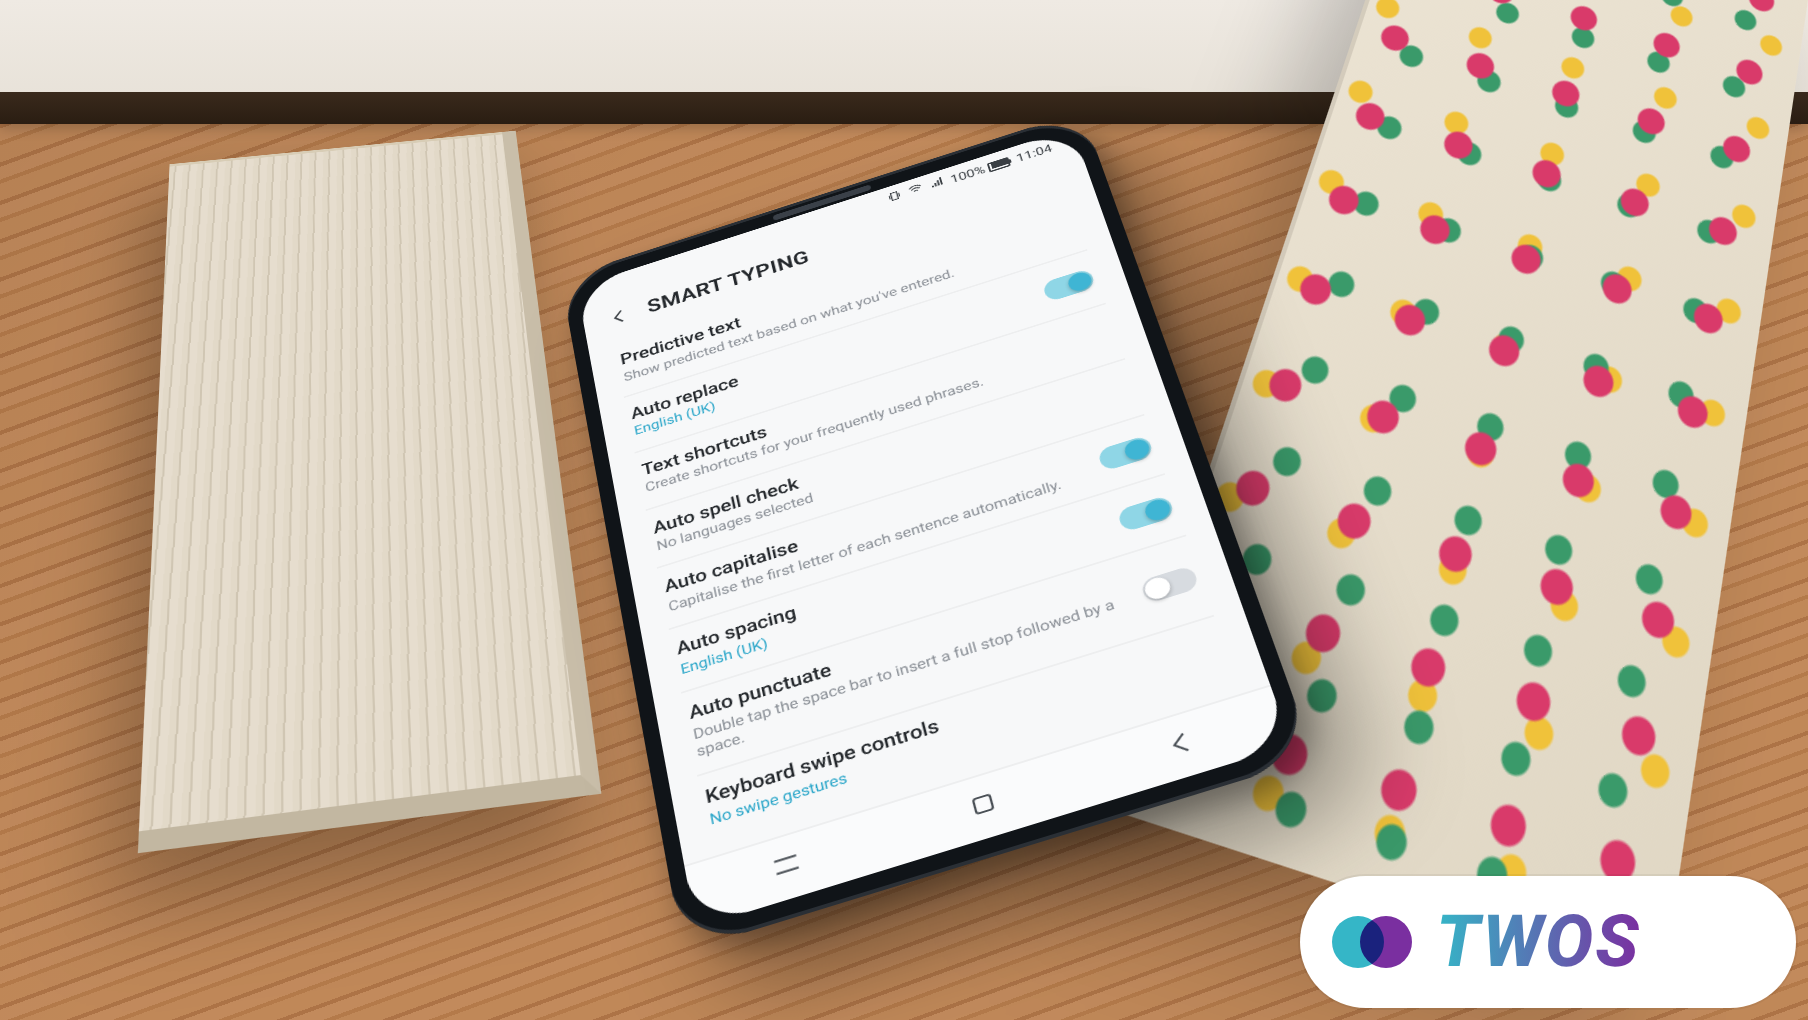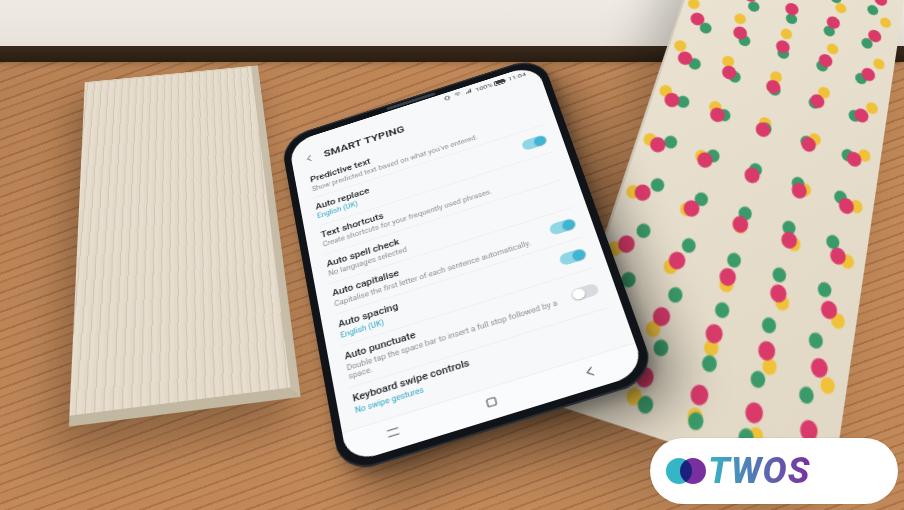--- a/index.html
+++ b/index.html
@@ -157,21 +157,21 @@
     display: flex; align-items: center; justify-content: space-around;
   }
   .navbar svg { width: 16px; height: 16px; stroke: #4a5056; stroke-width: 1.6; fill: none; }
   
   .logo-pill {
     position: absolute;
     right: 6px; bottom: 6px;
     min-width: 248px; height: 66px;
     background: #fff;
     border-radius: 34px;
-    display: flex; align-items: center; gap: 2px;
+    display: flex; align-items: center; gap: 12px;
     padding: 0 26px 0 16px;
     box-shadow: 0 0 0 1px rgba(0,0,0,0.05);
   }
   .logo-mark {
     width: 40px; height: 40px; position: relative;
   }
   .logo-mark .c1, .logo-mark .c2 {
     position: absolute; width: 26px; height: 26px; border-radius: 50%;
   }
   .logo-mark .c1 { left: 0; top: 7px; background: #35b6c7; }

